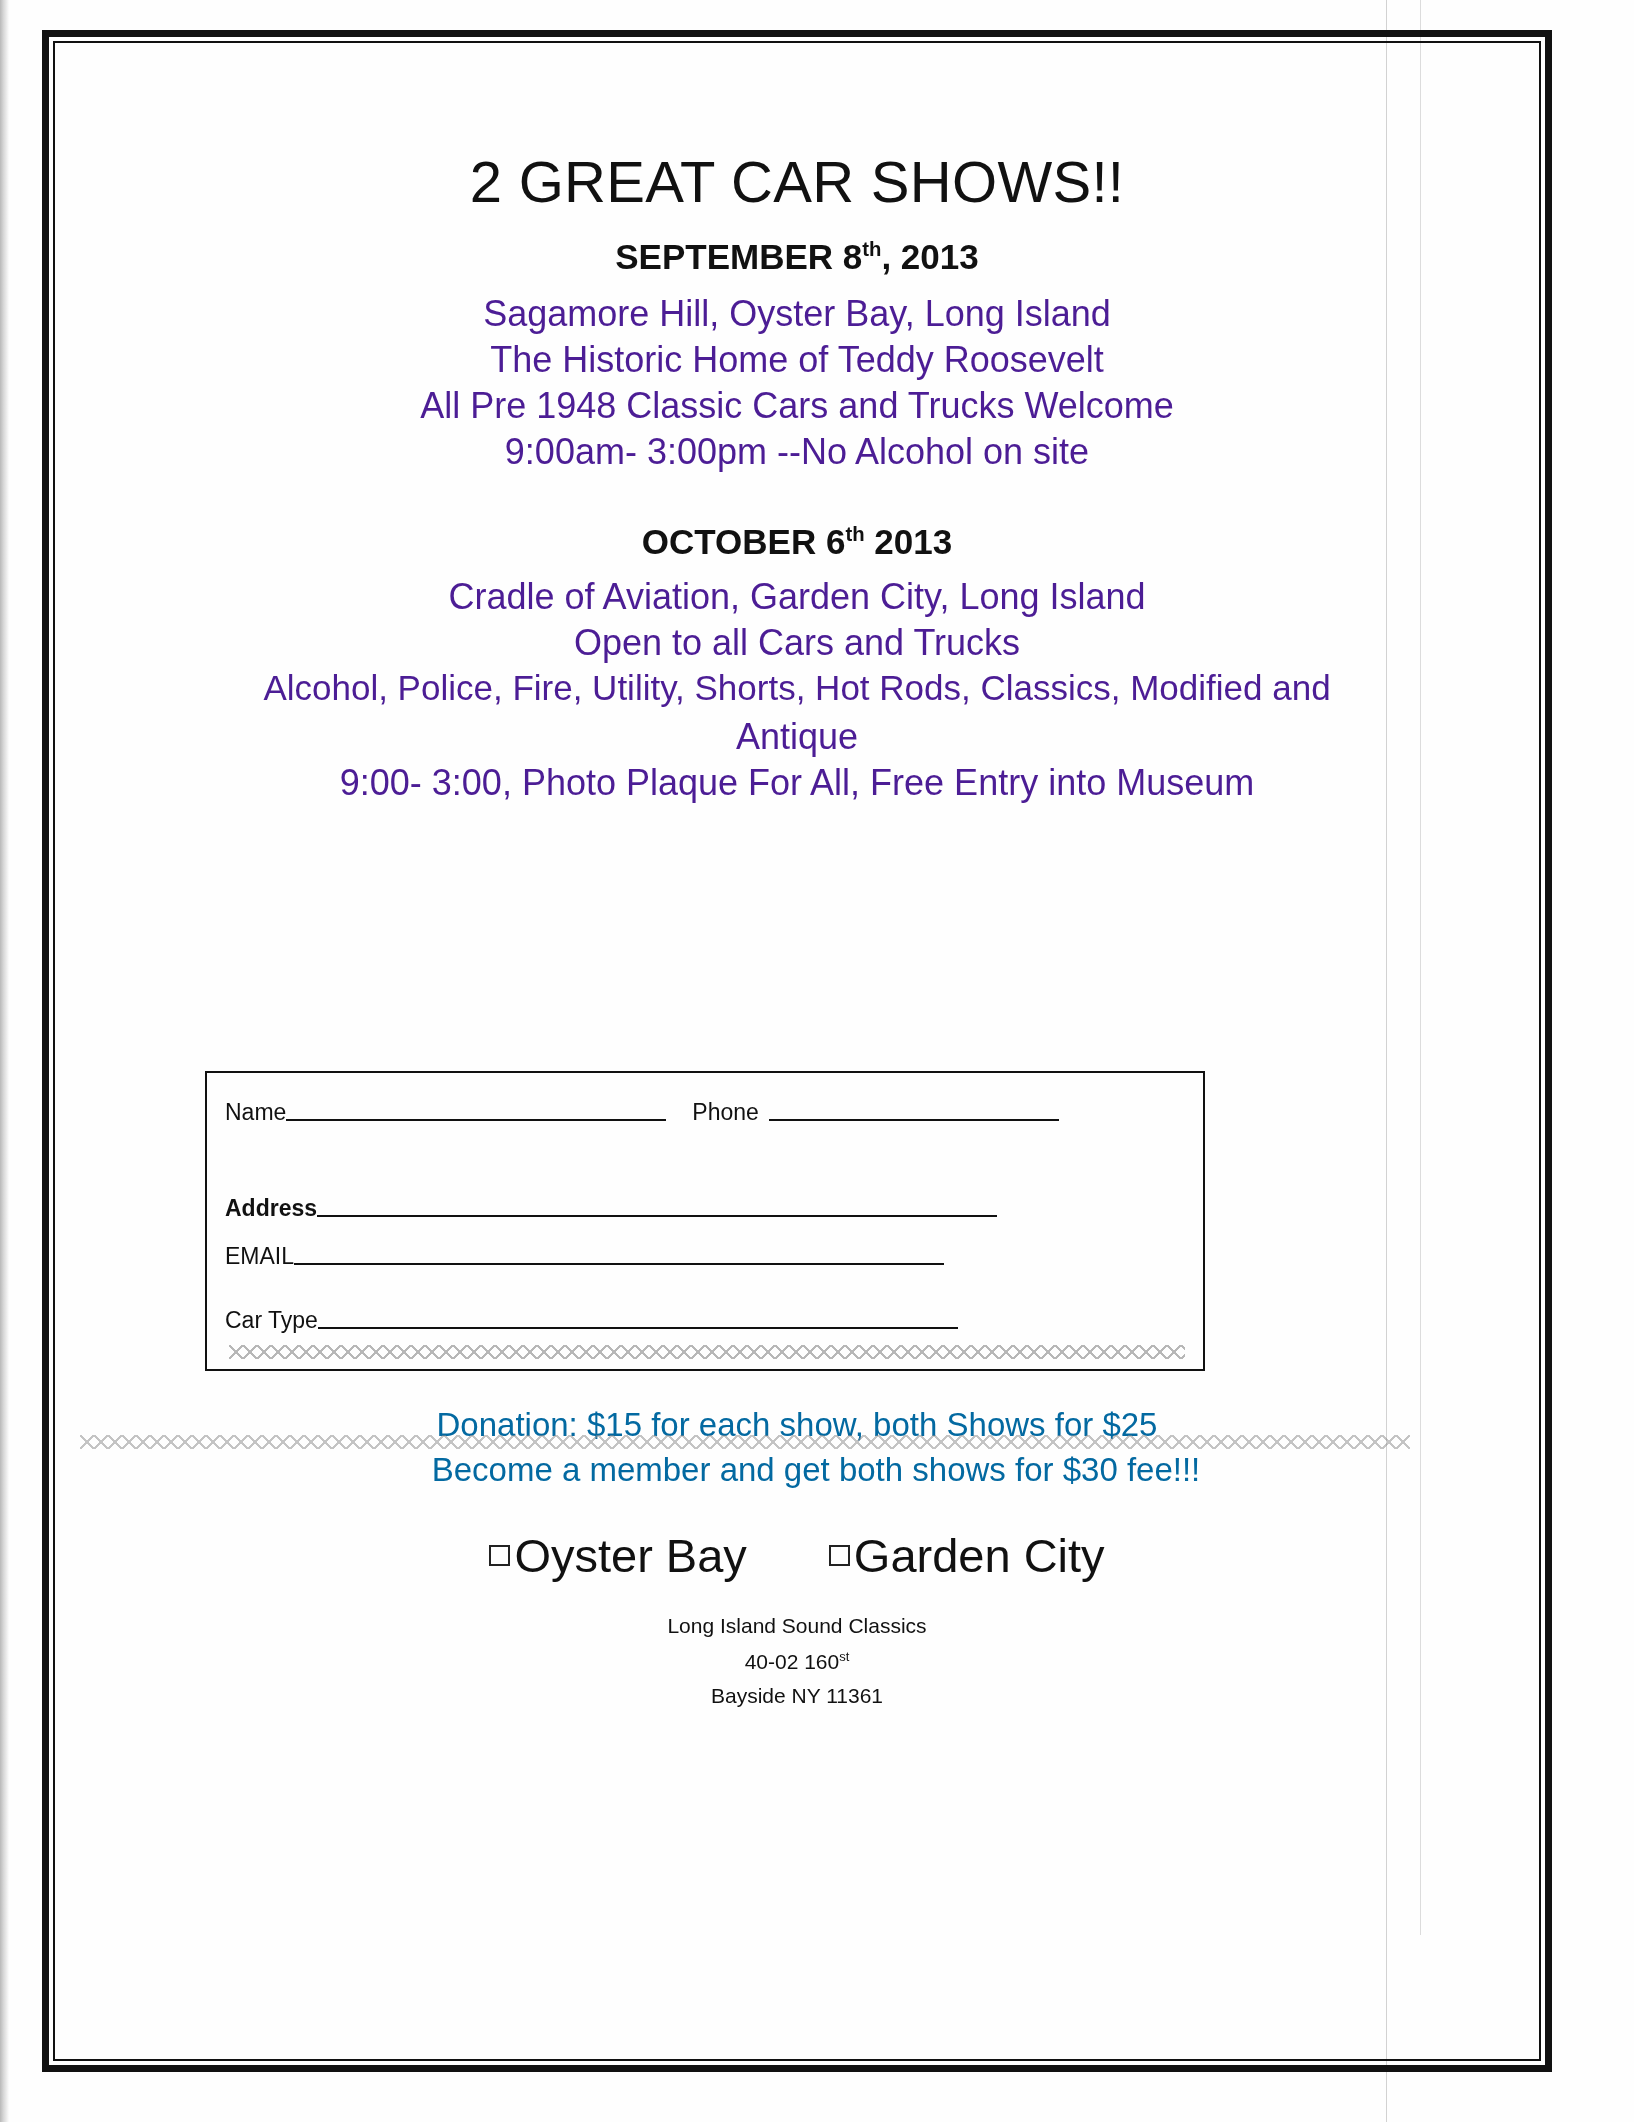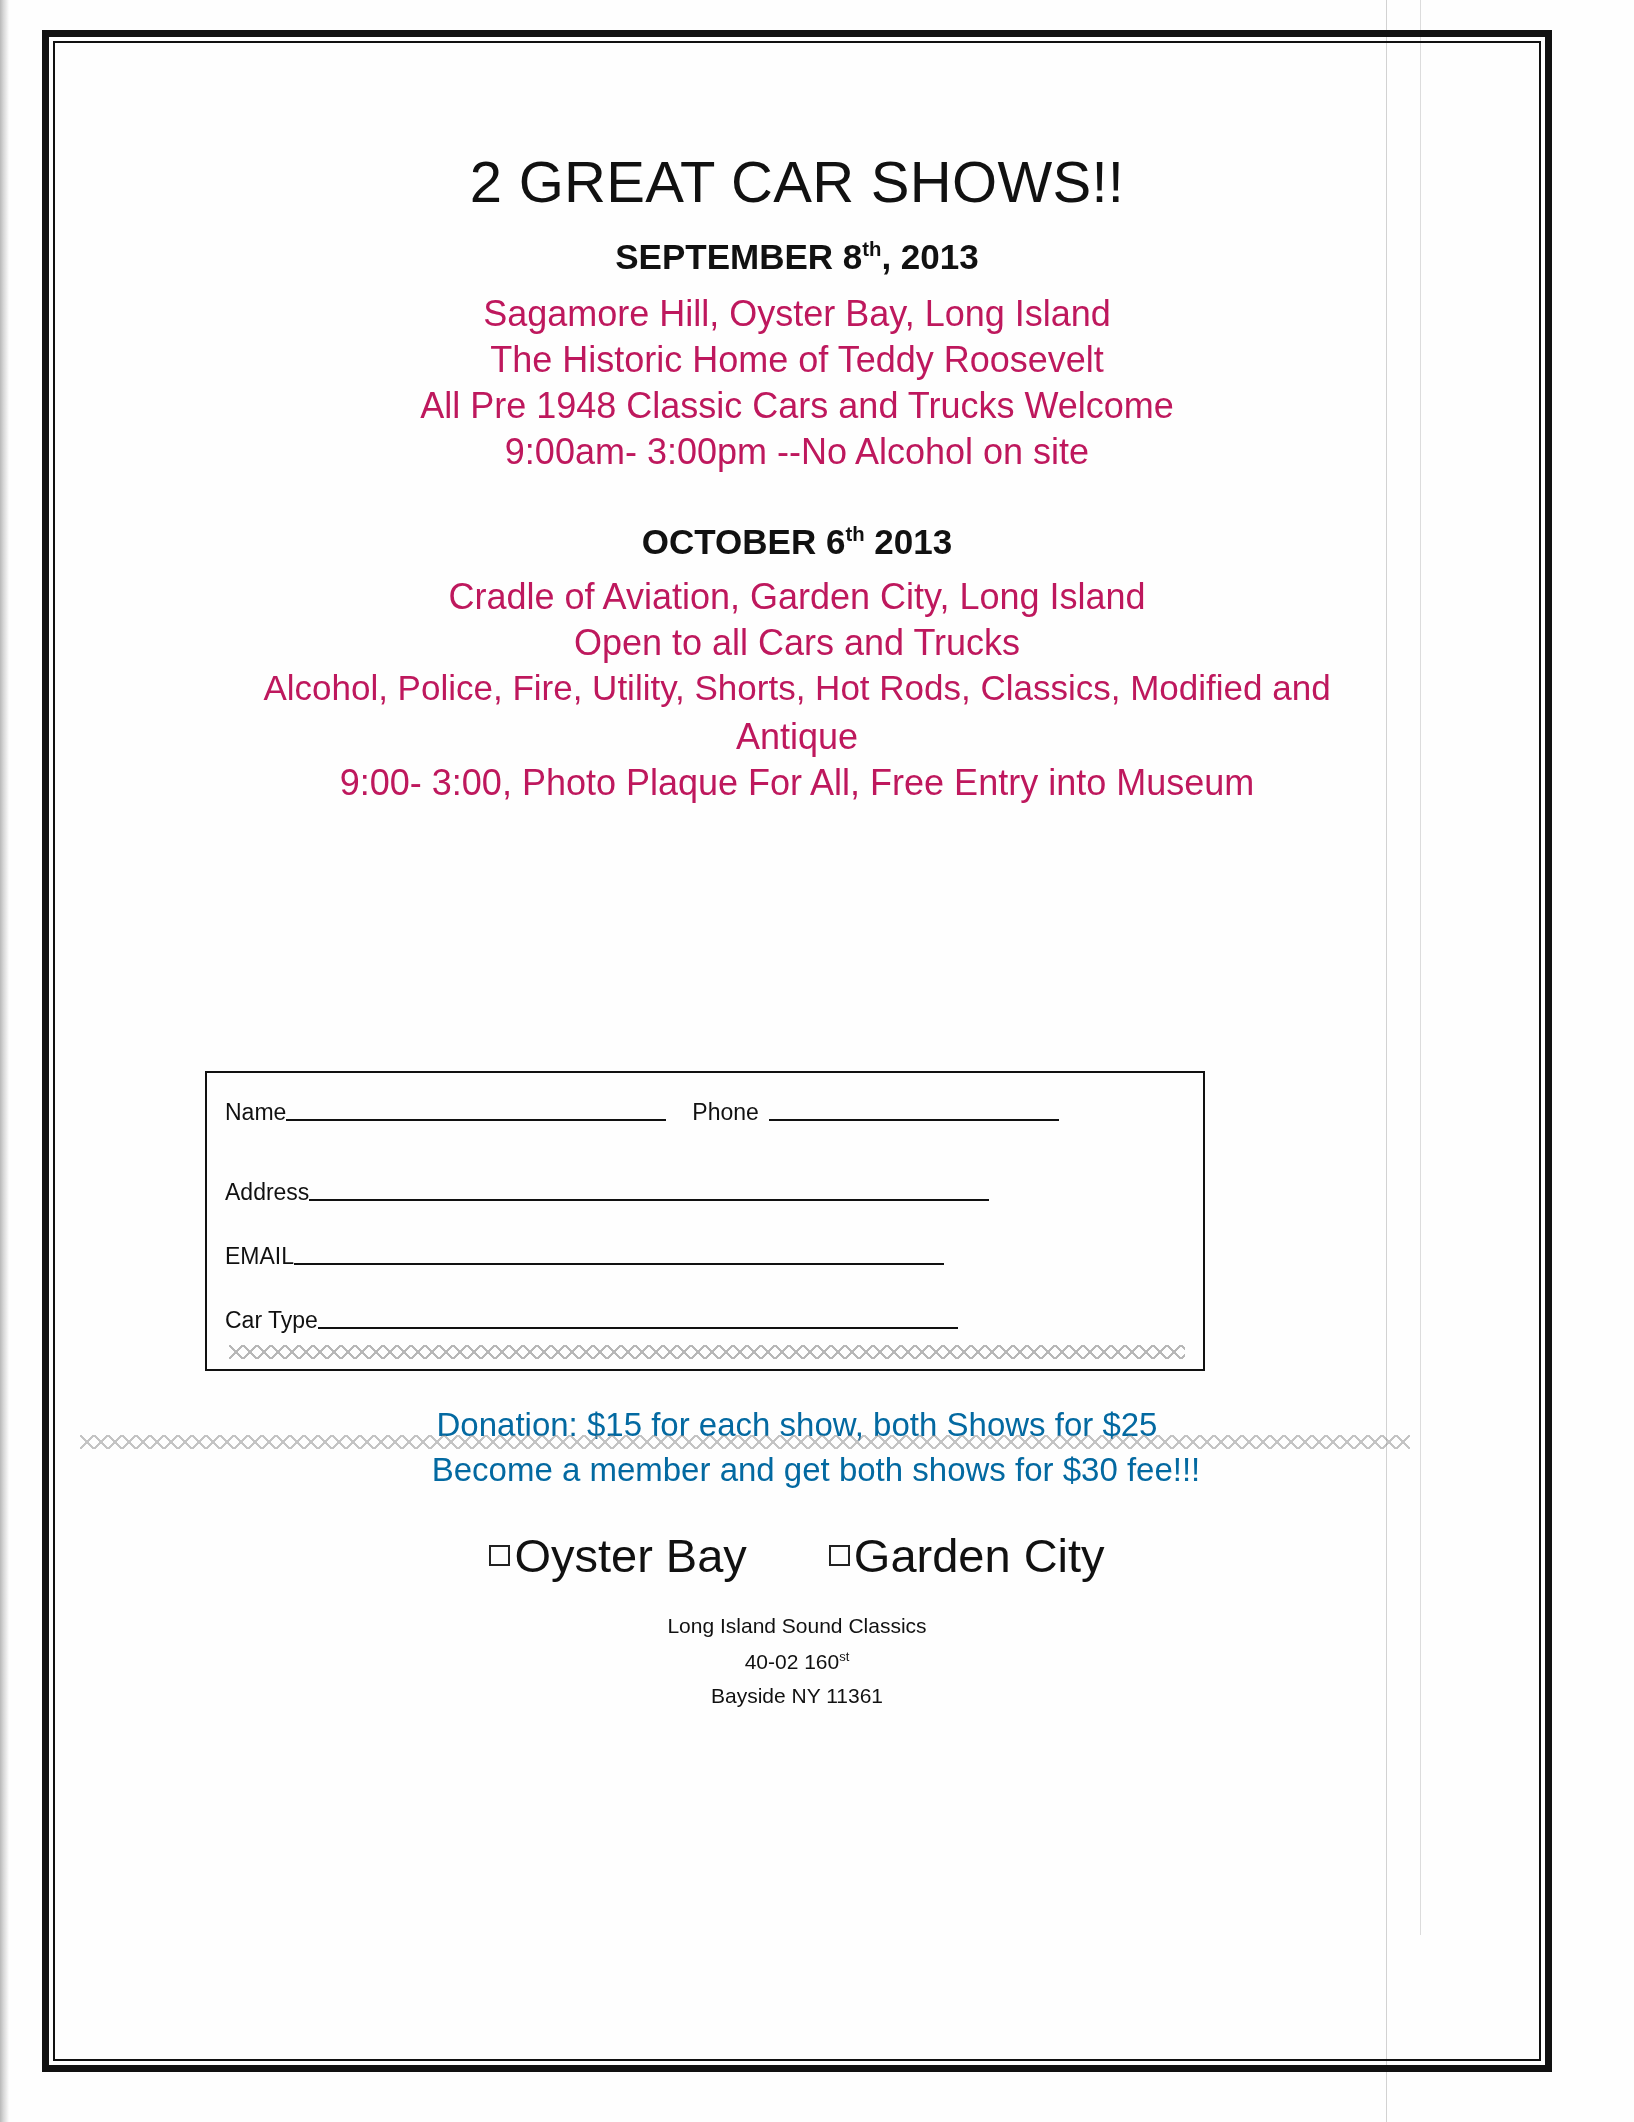--- a/index.html
+++ b/index.html
@@ -97,21 +97,21 @@
     font-weight: bold;
   }
 
   .line {
     position: absolute;
     left: 0;
     width: 100%;
     text-align: center;
     font-size: 36px;
     font-weight: 400;
-    color: #be185d;
+    color: #4c1d95;
     white-space: nowrap;
   }
   .line.wide { font-size: 35px; }
 
   
   .form-box {
     position: absolute;
     left: 152px;
     top: 1030px;
     width: 1000px;
@@ -129,21 +129,21 @@
     white-space: nowrap;
   }
   .form-row .flabel { line-height: 1; }
   .form-row .frule {
     display: inline-block;
     border-bottom: 2px solid #111;
     height: 1px;
     margin-bottom: 3px;
   }
   .row-name   { top: 28px;  }
-  .row-addr   { top: 108px; }
+  .row-addr   { top: 124px; font-weight: bold; }
   .row-email  { top: 172px; }
   .row-car    { top: 236px; }
 
   .rule-name  { width: 380px; }
   .gap-phone  { display:inline-block; width: 26px; }
   .rule-phone { width: 290px; margin-left: 10px; }
   .rule-addr  { width: 680px; }
   .rule-email { width: 650px; }
   .rule-car   { width: 640px; }
 

